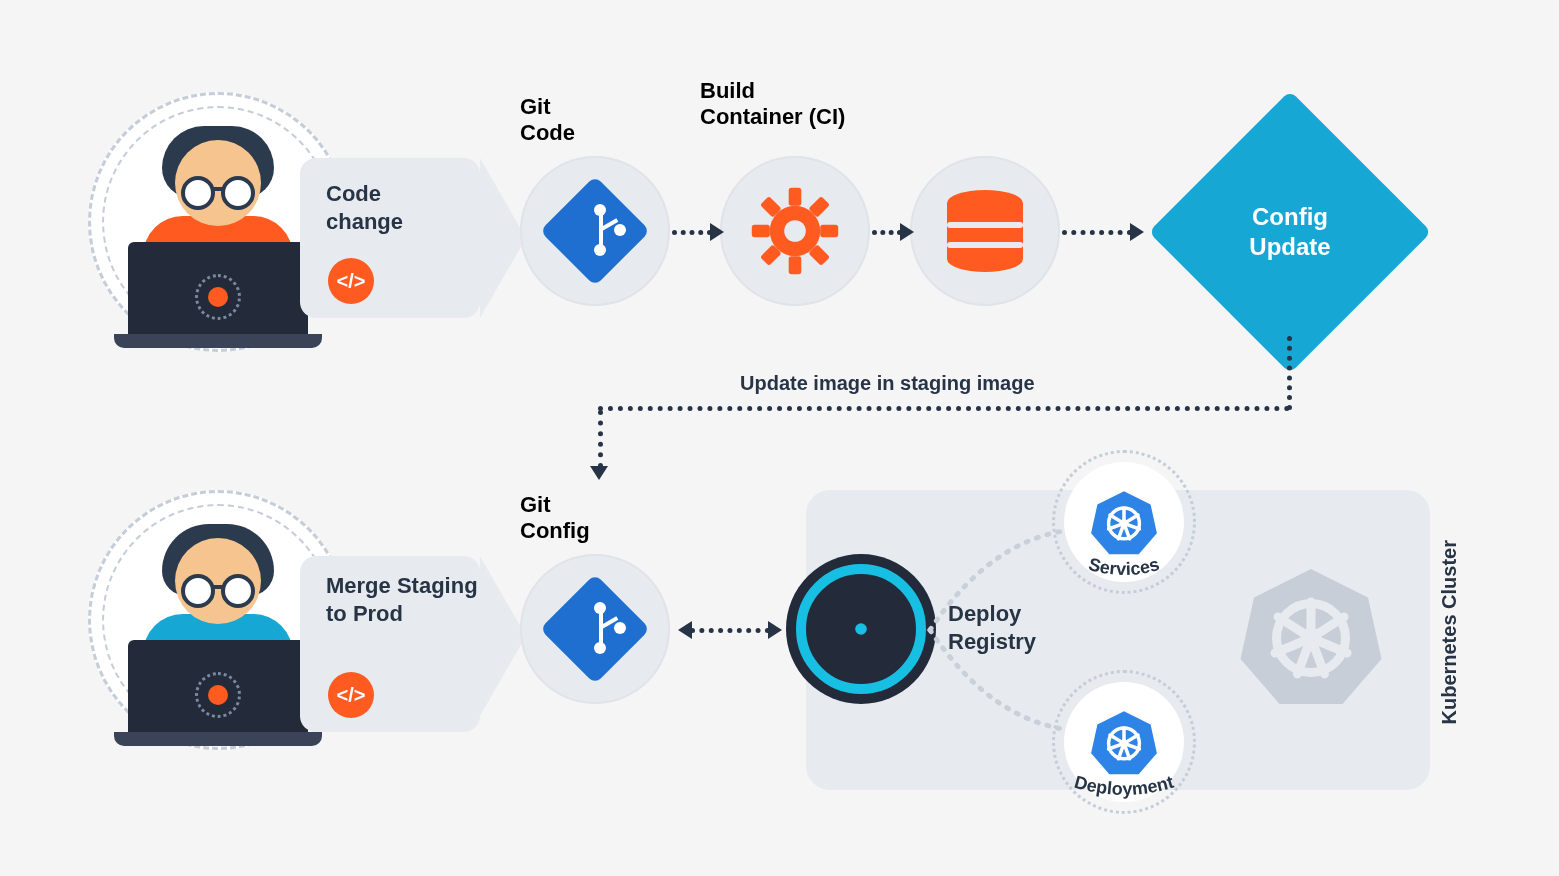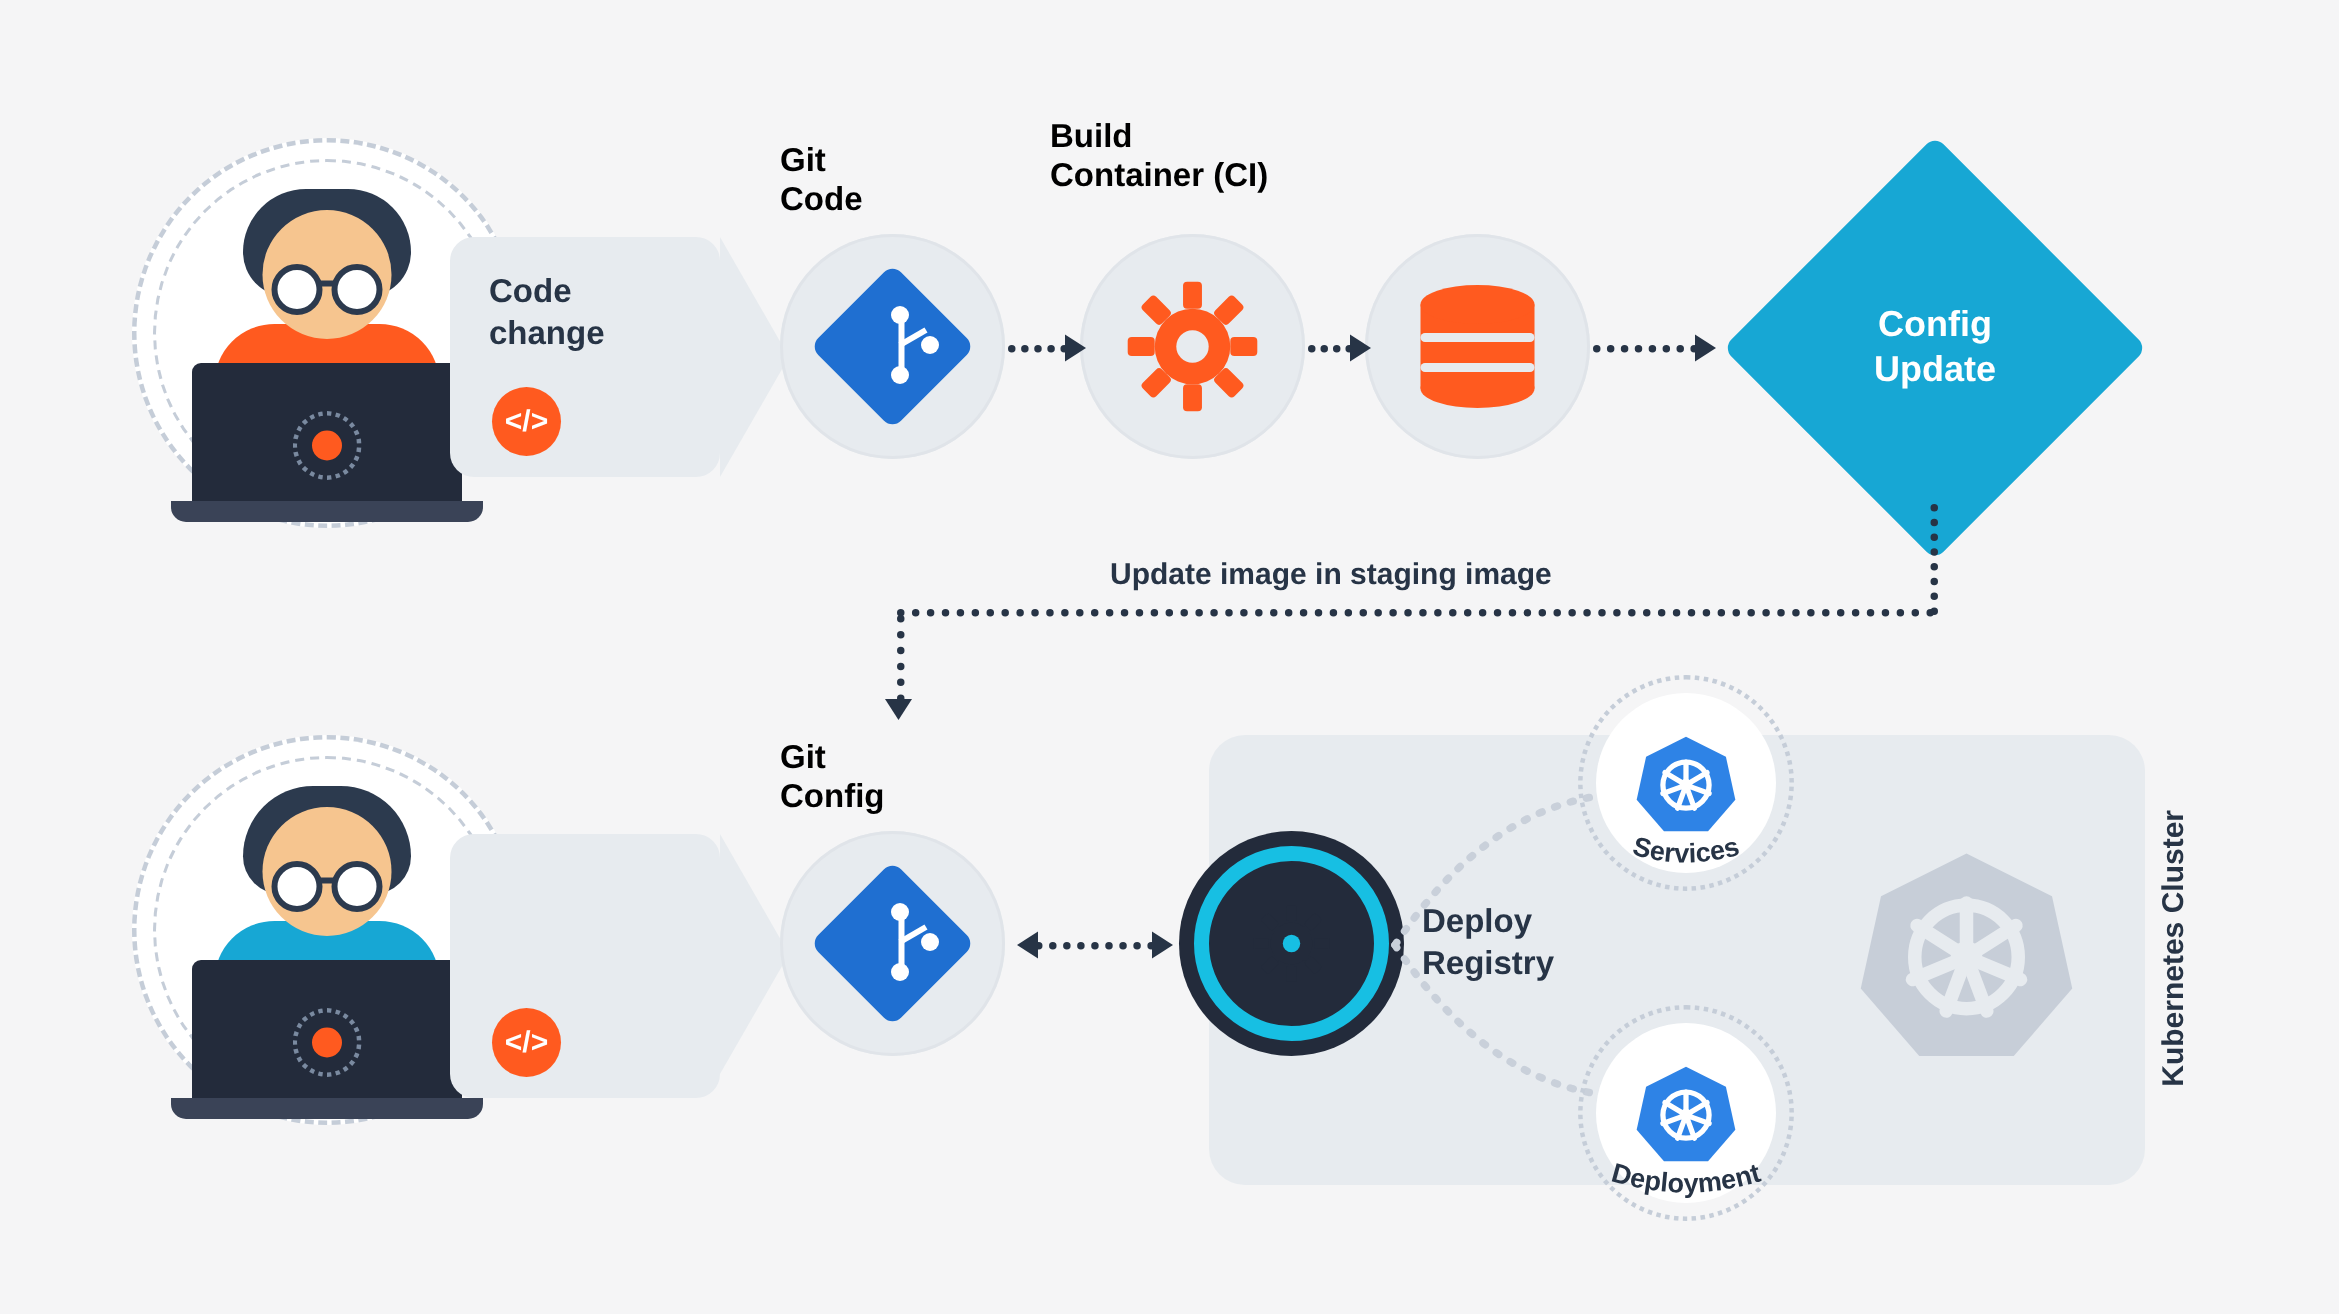--- a/index.html
+++ b/index.html
@@ -166,20 +166,23 @@
         <div class="g l"></div>
         <div class="br"></div>
         <div class="g r"></div>
       </div>
     <div class="laptop">
         <div class="lap-badge"></div>
       </div>
   </div>
 
   <div class="arrowbox" style="left:300px;top:556px;height:176px">
+    <div class="t" style="top:16px">Merge
+Staging
+to Prod</div>
     <div class="code-chip">&lt;/&gt;</div>
   </div>
 
   <div class="k8s-bg" style="left:806px;top:490px;width:624px;height:300px"></div>
   <div class="side-lbl" style="left:1438px;top:540px">Kubernetes Cluster</div>
 
   <div class="lbl" style="left:520px;top:492px;width:150px;font-size:22px;white-space:pre-line">Git
 Config</div>
   <div class="node" style="left:520px;top:554px">
     <div class="git">

